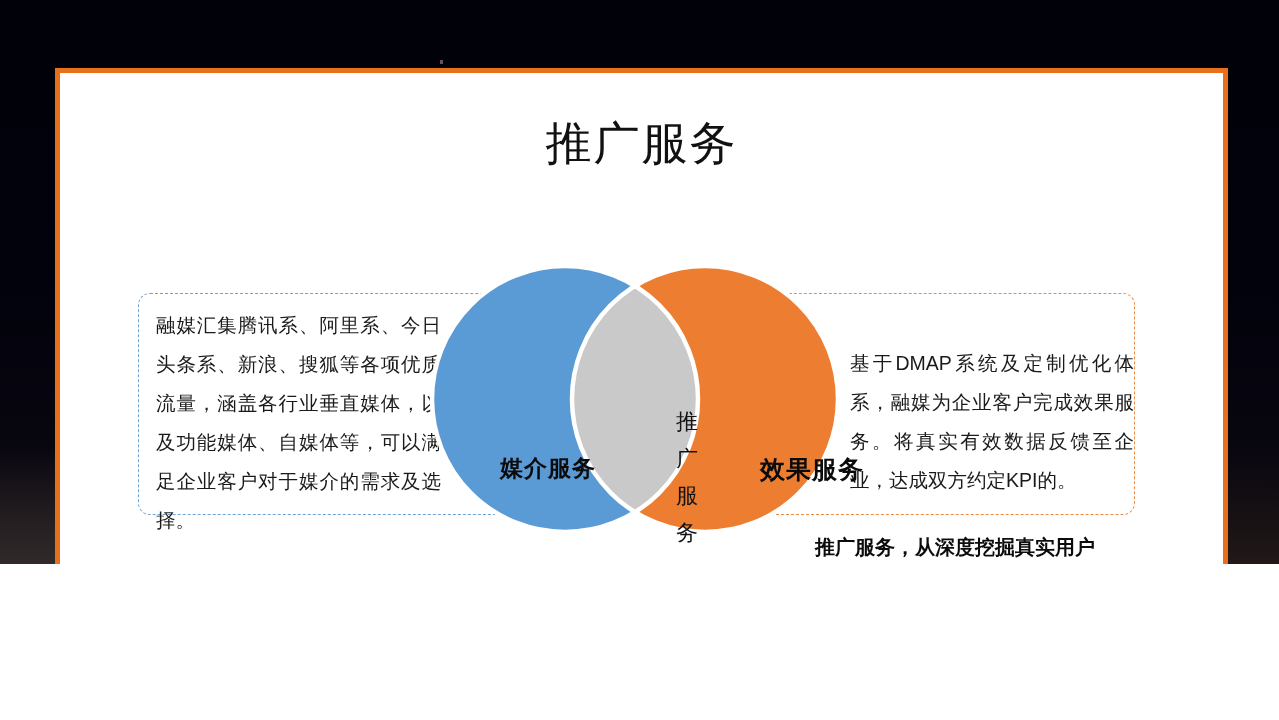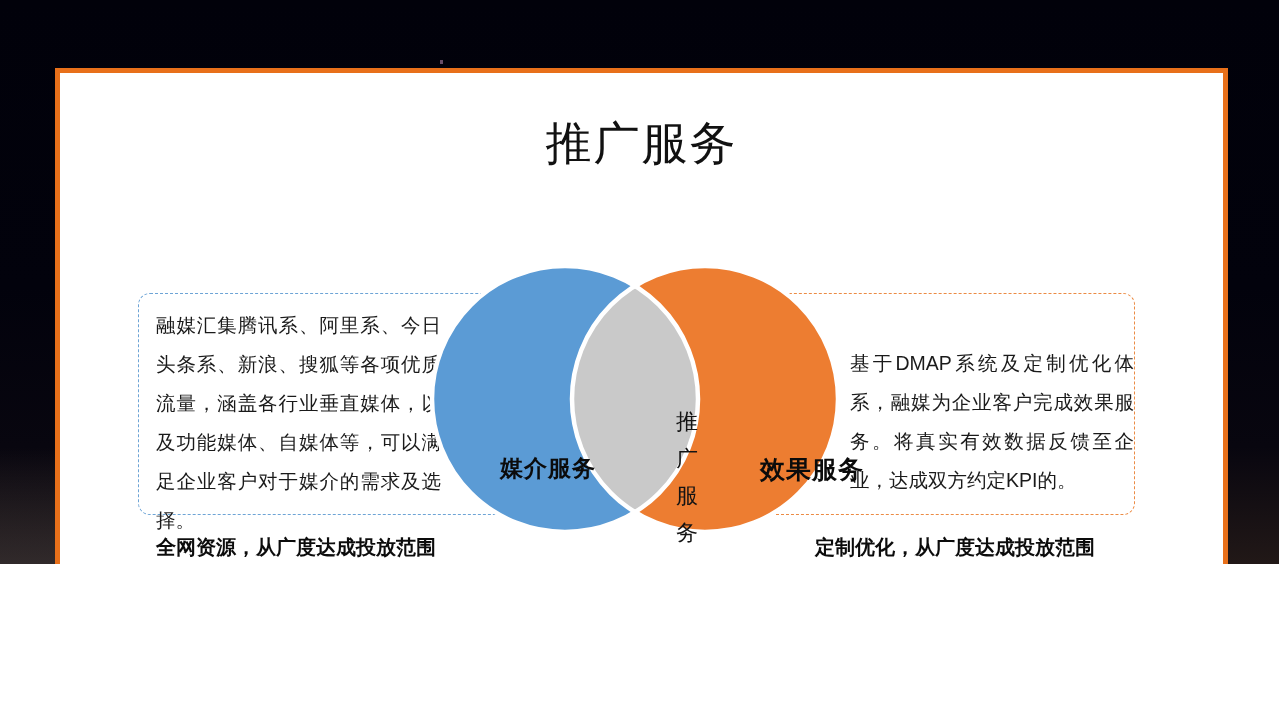--- a/index.html
+++ b/index.html
@@ -237,22 +237,21 @@
   <div class="card">
 
     <div class="title">推广服务</div>
 
     <div class="dash-box dash-left"></div>
     <div class="dash-box dash-right"></div>
 
     <div class="para para-left">融媒汇集腾讯系、阿里系、今日头条系、新浪、搜狐等各项优质流量，涵盖各行业垂直媒体，以及功能媒体、自媒体等，可以满足企业客户对于媒介的需求及选择。</div>
     <div class="para para-right">基于DMAP系统及定制优化体系，融媒为企业客户完成效果服务。将真实有效数据反馈至企业，达成双方约定KPI的。</div>
 
-    <div class="caption caption-left">全网资源，从广度达成投放范围</div>
-    <div class="caption caption-right">定制优化，从广度达成投放范围</div>
+    <div class="caption caption-right">推广服务，从深度挖掘真实用户</div>
 
     <div class="venn">
       <svg width="440" height="280" viewBox="0 0 440 280">
         <defs>
           <clipPath id="clipLeft">
             <circle cx="150" cy="140" r="133"></circle>
           </clipPath>
         </defs>
 
         <circle cx="150" cy="140" r="133" fill="#5b9bd5"></circle>

